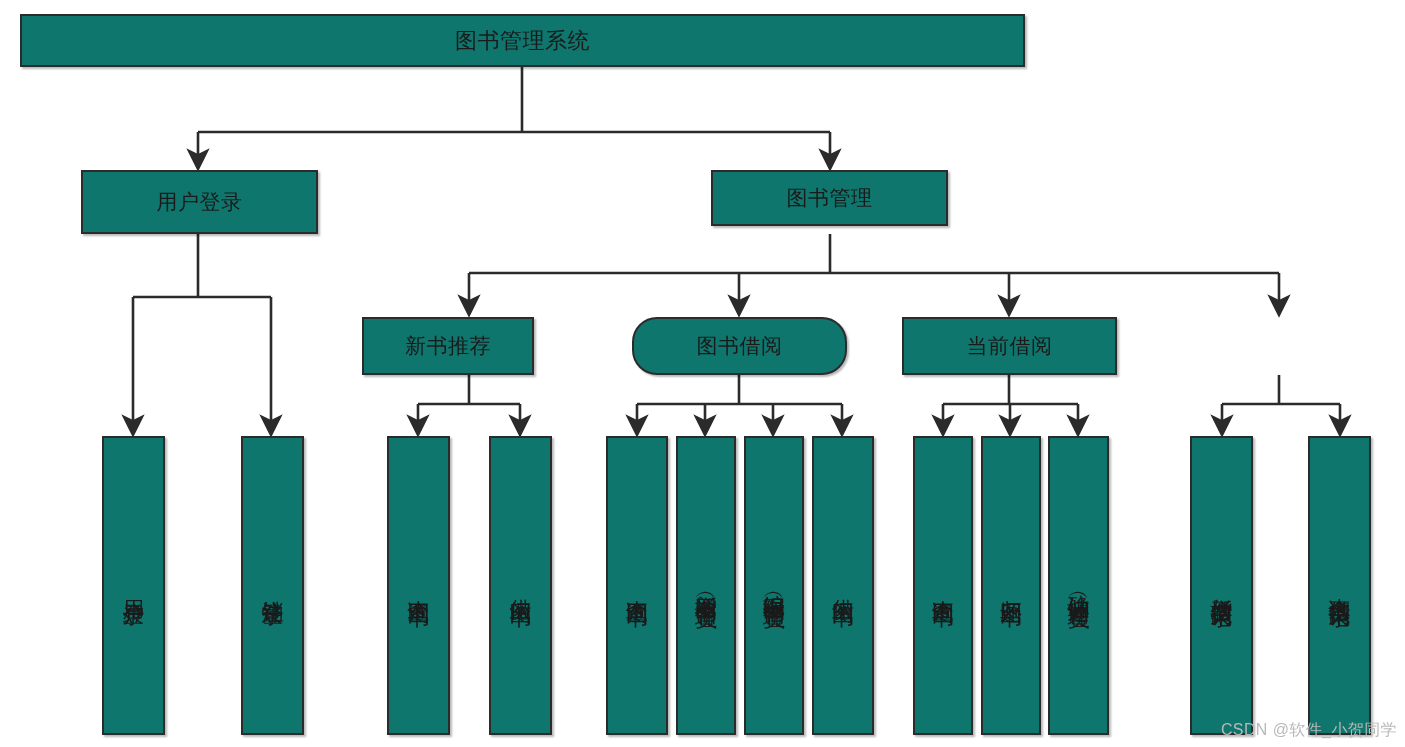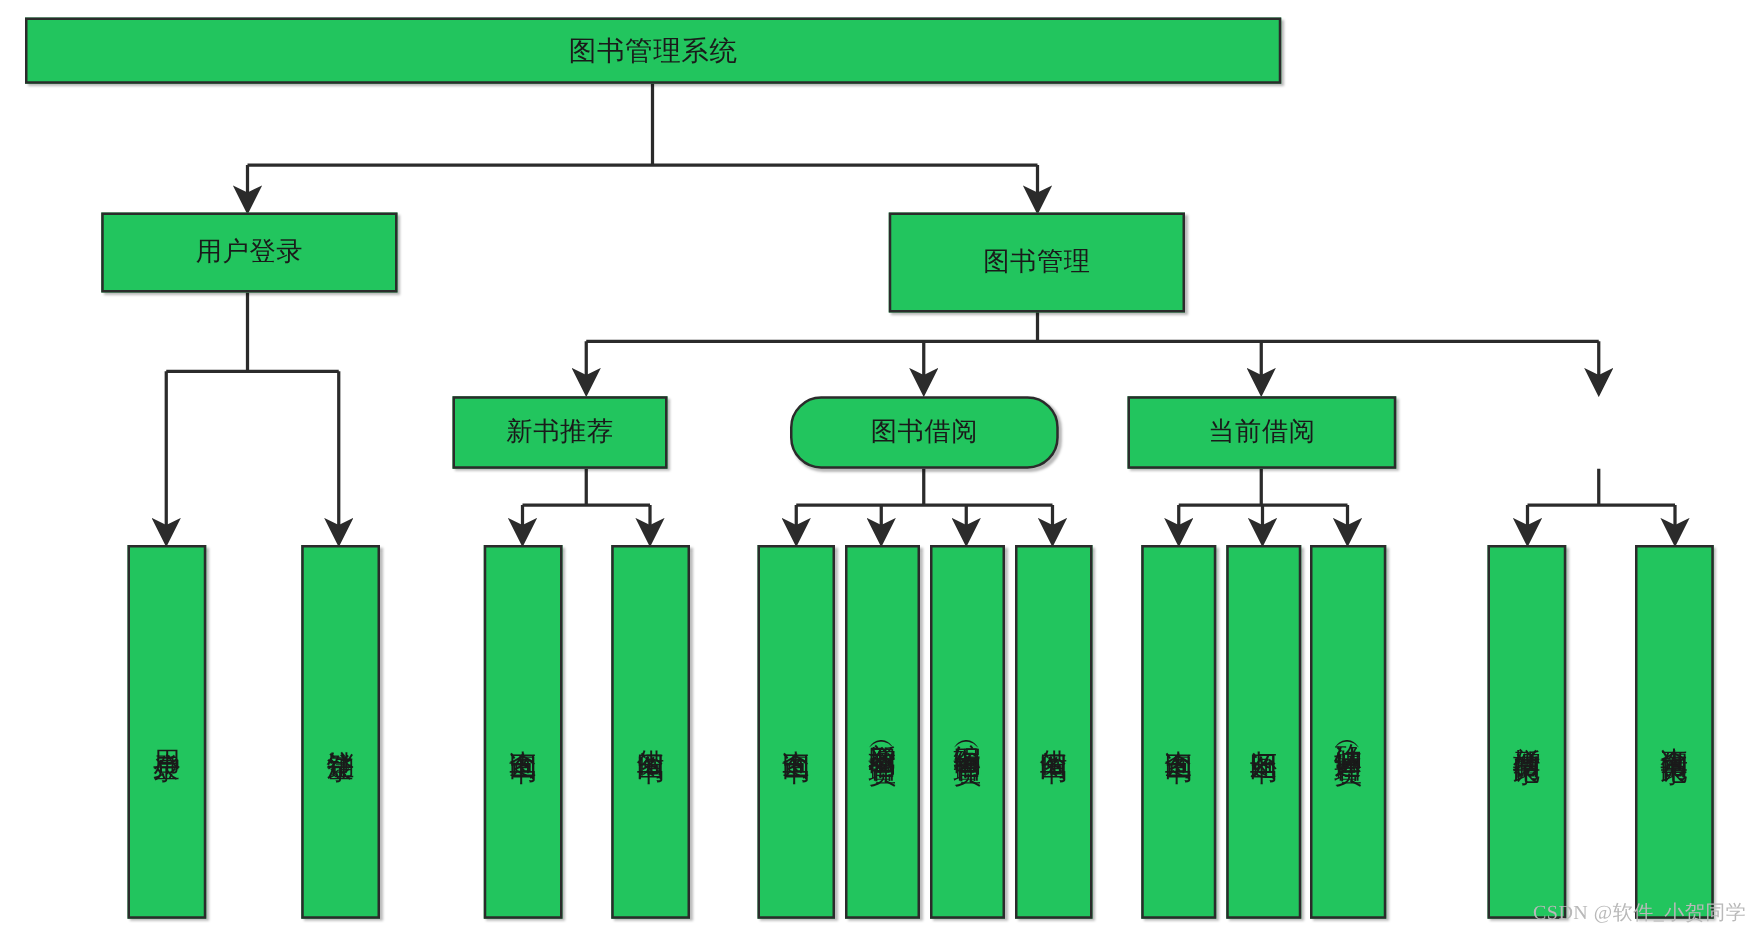--- a/index.html
+++ b/index.html
@@ -22,21 +22,21 @@
   #edge-layer {
     position: absolute;
     left: 0;
     top: 0;
     width: 1405px;
     height: 747px;
   }
   .node {
     position: absolute;
     box-sizing: border-box;
-    background: #22c55e;
+    background: #0f766e;
     border: 2px solid #2b2b2b;
     box-shadow: 2px 2px 2px rgba(0,0,0,0.28);
     display: flex;
     align-items: center;
     justify-content: center;
     z-index: 3;
   }
   .node-label {
     display: block;
     text-align: center;
@@ -67,21 +67,21 @@
   }
   #watermark {
     position: absolute;
     right: 8px;
     bottom: 6px;
     font-size: 16px;
     color: #b9b9b9;
     letter-spacing: 0.4px;
     z-index: 6;
     white-space: nowrap;
-    font-family: Liberation Serif, serif;
+    font-family: Liberation Sans, sans-serif;
   }
 </style>
 </head>
 <body>
 
 <div id="diagram-root">
 
   <svg id="edge-layer" viewBox="0 0 1405 747" xmlns="http://www.w3.org/2000/svg">
     <defs>
       <marker id="arrow" markerWidth="9" markerHeight="9" refX="4.5" refY="4.5" orient="auto" markerUnits="strokeWidth">
@@ -136,21 +136,21 @@
   </svg>
 
   <div class="node horizontal root" style="left:20px; top:14px; width:1005px; height:53px;">
     <span class="node-label">图书管理系统</span>
   </div>
 
   <div class="node horizontal" style="left:81px; top:170px; width:237px; height:64px;">
     <span class="node-label">用户登录</span>
   </div>
 
-  <div class="node horizontal" style="left:711px; top:170px; width:237px; height:80px;">
+  <div class="node horizontal" style="left:711px; top:170px; width:237px; height:56px;">
     <span class="node-label">图书管理</span>
   </div>
 
   <div class="node horizontal" style="left:362px; top:317px; width:172px; height:58px;">
     <span class="node-label">新书推荐</span>
   </div>
 
   <div class="node horizontal" style="left:632px; top:317px; width:215px; height:58px;border-radius:25px;">
     <span class="node-label">图书借阅</span>
   </div>

